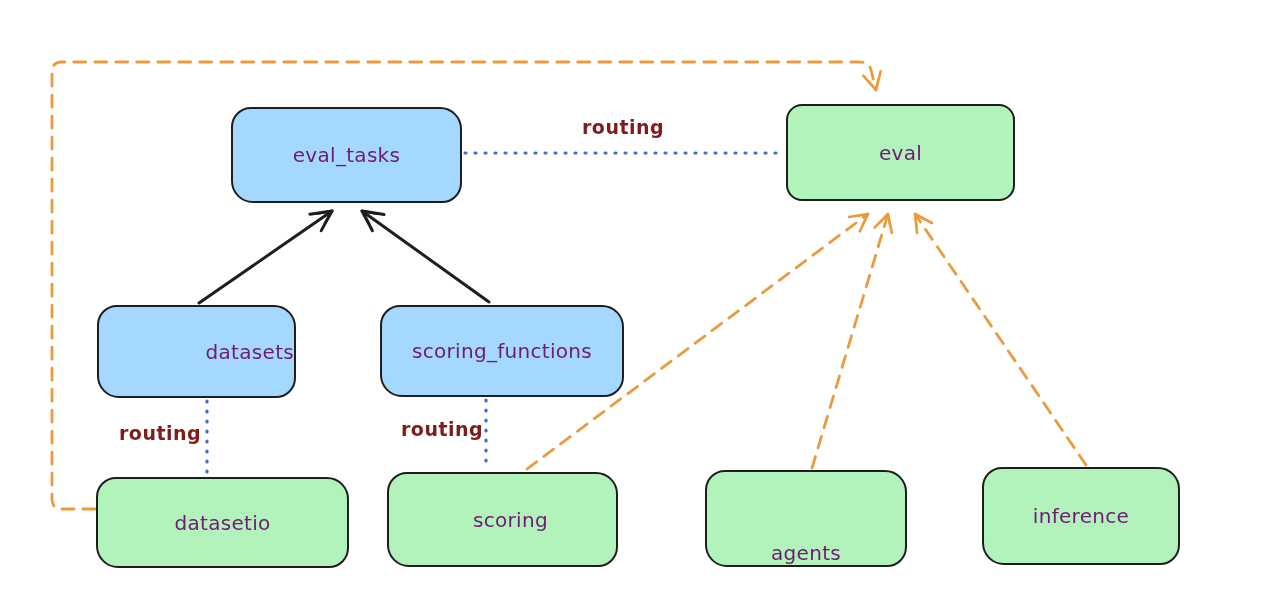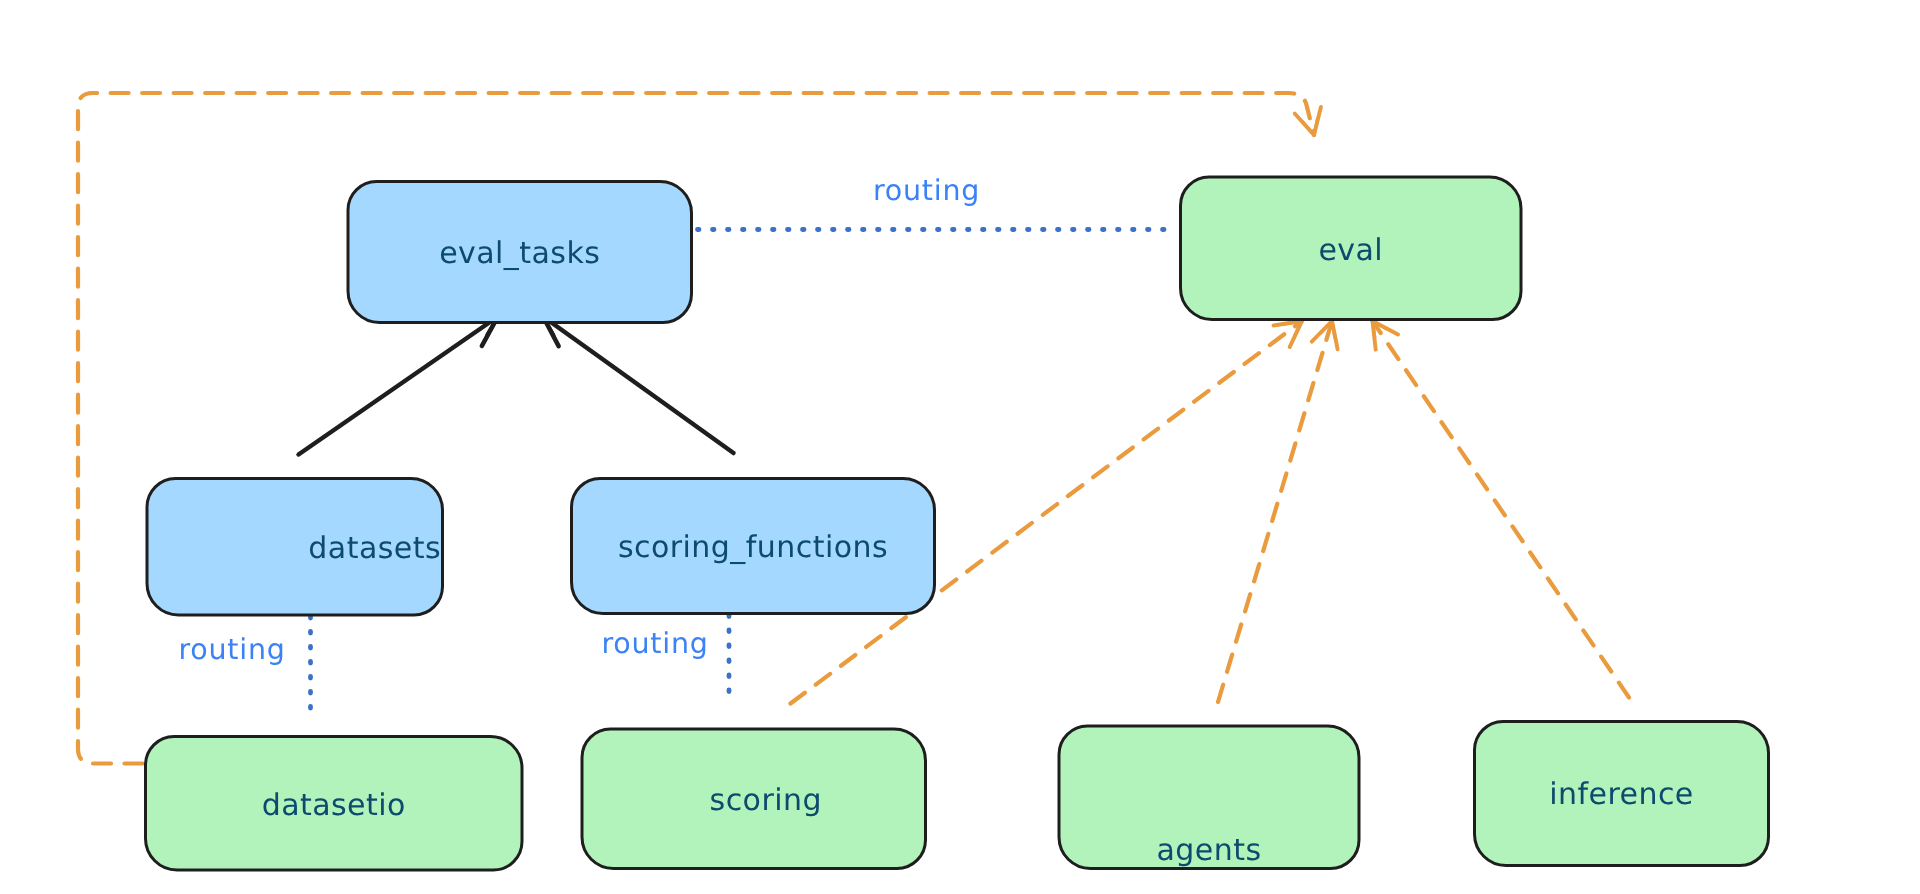--- a/index.html
+++ b/index.html
@@ -25,32 +25,31 @@
   }
   .node {
     position: absolute;
     box-sizing: border-box;
     border: 2.5px solid #1e1e1e;
     border-radius: 20px 22px 20px 22px;
     display: flex;
     align-items: center;
     justify-content: center;
     font-size: 20px;
-    color: #0c4a6e;
+    color: #701a75;
     letter-spacing: 0.3px;
-    margin-top: 13px;
   }
   .node-blue { background: #a5d8ff; }
   .node-green { background: #b2f2bb; }
   .node-label { white-space: nowrap; }
   .edge-label {
     position: absolute;
     font-size: 19px;
-    font-weight: normal;
-    color: #3b82f6;
+    font-weight: bold;
+    color: #7f1d1d;
     letter-spacing: 0.5px;
     white-space: nowrap;
   }
 </style>
 </head>
 <body>
 
 <div class="canvas">
 
   <svg class="edges-layer" width="1280" height="596" viewBox="0 0 1280 596" xmlns="http://www.w3.org/2000/svg">
@@ -75,21 +74,21 @@
     <path d="M95 509 L62 509 Q52 509 52 499 L52 72 Q52 62 62 62 L859 62 Q869 62 871 70 L876 90" fill="none" stroke="#e99b3d" stroke-width="2.8" stroke-dasharray="12 9" stroke-linecap="round" marker-end="url(#arrow-orange)"></path>
     <path d="M527 469 L868 214" fill="none" stroke="#e99b3d" stroke-width="2.8" stroke-dasharray="12 9" stroke-linecap="round" marker-end="url(#arrow-orange)"></path>
     <path d="M812 468 L888 214" fill="none" stroke="#e99b3d" stroke-width="2.8" stroke-dasharray="12 9" stroke-linecap="round" marker-end="url(#arrow-orange)"></path>
     <path d="M1086 465 L915 214" fill="none" stroke="#e99b3d" stroke-width="2.8" stroke-dasharray="12 9" stroke-linecap="round" marker-end="url(#arrow-orange)"></path>
   </svg>
 
   <div class="node node-blue" style="left:231px; top:107px; width:231px; height:96px;">
     <span class="node-label">eval_tasks</span>
   </div>
 
-  <div class="node node-green" style="left:786px; top:104px; width:229px; height:97px;">
+  <div class="node node-green" style="left:786px; top:104px; width:229px; height:97px;border-radius:16px;">
     <span class="node-label">eval</span>
   </div>
 
   <div class="node node-blue" style="left:97px; top:305px; width:199px; height:93px;justify-content:flex-end;">
     <span class="node-label">datasets</span>
   </div>
 
   <div class="node node-blue" style="left:380px; top:305px; width:244px; height:92px;">
     <span class="node-label">scoring_functions</span>
   </div>

